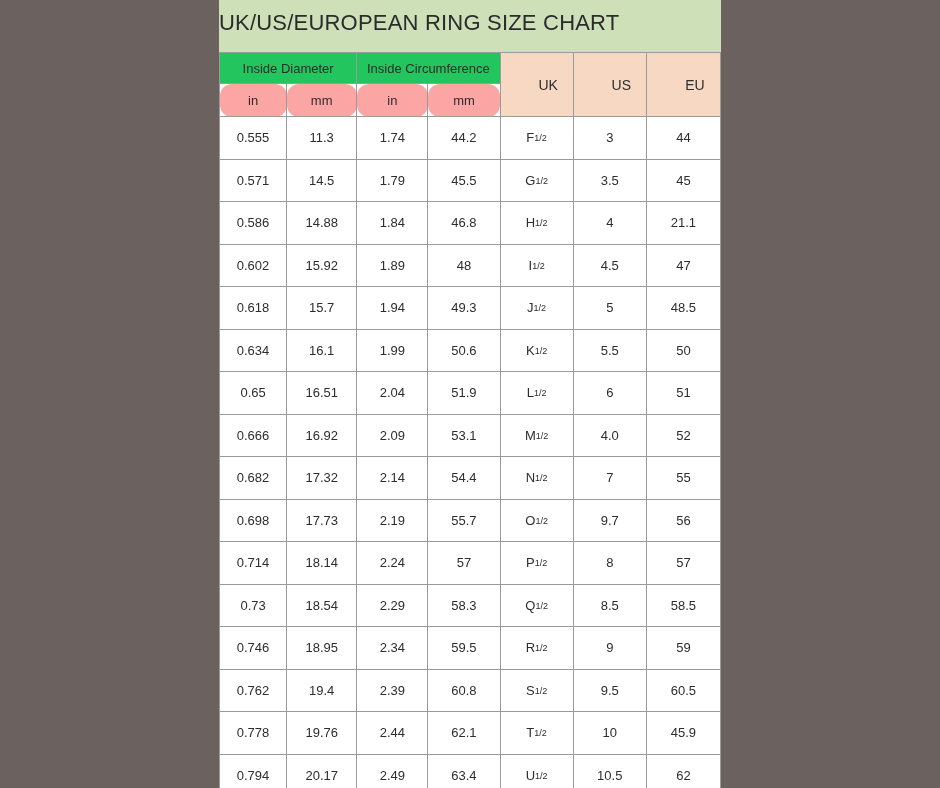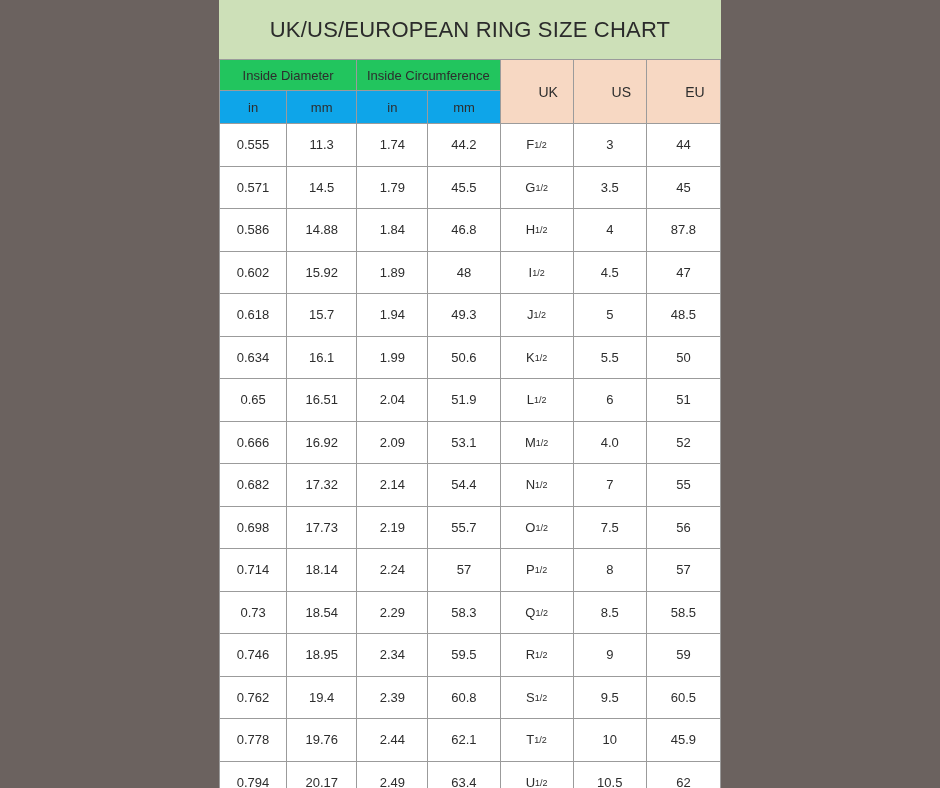--- a/index.html
+++ b/index.html
@@ -23,22 +23,22 @@
     left: 219px;
     top: 0;
     width: 502px;
     background: #ffffff;
     box-sizing: border-box;
   }
   .chart-title {
     background: #cde0b8;
     color: #2b2b2b;
     font-size: 22px;
-    text-align: center;
-    padding: 17px 0 16px 0;
+    text-align: left;
+    padding: 10px 0 16px 0;
     letter-spacing: 0.2px;
     font-weight: 400;
   }
   table.ring-table {
     border-collapse: collapse;
     width: 100%;
     table-layout: fixed;
   }
   table.ring-table th,
   table.ring-table td {
@@ -47,23 +47,24 @@
     color: #2d2d2d;
     font-weight: 400;
   }
   th.grp-diameter, th.grp-circumference {
     background: #22c55e;
     font-size: 13px;
     height: 30px;
     padding: 0 2px;
   }
   th.grp-unit {
-    background: #0ea5e9;
+    background: #fca5a5;
     font-size: 13px;
     height: 30px;
+    border-radius: 12px;
   }
   th.grp-region {
     background: #f7d8c3;
     font-size: 14px;
     height: 60px;
     vertical-align: middle;
     padding-left: 24px;
   }
   td.cell {
     background: #ffffff;
@@ -133,21 +134,21 @@
             <td class="cell">3.5</td>
             <td class="cell">45</td>
           </tr>
           <tr>
             <td class="cell">0.586</td>
             <td class="cell">14.88</td>
             <td class="cell">1.84</td>
             <td class="cell">46.8</td>
             <td class="cell"><span>H</span><span class="frac">1/2</span></td>
             <td class="cell">4</td>
-            <td class="cell">87.8</td>
+            <td class="cell">21.1</td>
           </tr>
           <tr>
             <td class="cell">0.602</td>
             <td class="cell">15.92</td>
             <td class="cell">1.89</td>
             <td class="cell">48</td>
             <td class="cell"><span>I</span><span class="frac">1/2</span></td>
             <td class="cell">4.5</td>
             <td class="cell">47</td>
           </tr>
@@ -195,21 +196,21 @@
             <td class="cell"><span>N</span><span class="frac">1/2</span></td>
             <td class="cell">7</td>
             <td class="cell">55</td>
           </tr>
           <tr>
             <td class="cell">0.698</td>
             <td class="cell">17.73</td>
             <td class="cell">2.19</td>
             <td class="cell">55.7</td>
             <td class="cell"><span>O</span><span class="frac">1/2</span></td>
-            <td class="cell">7.5</td>
+            <td class="cell">9.7</td>
             <td class="cell">56</td>
           </tr>
           <tr>
             <td class="cell">0.714</td>
             <td class="cell">18.14</td>
             <td class="cell">2.24</td>
             <td class="cell">57</td>
             <td class="cell"><span>P</span><span class="frac">1/2</span></td>
             <td class="cell">8</td>
             <td class="cell">57</td>

